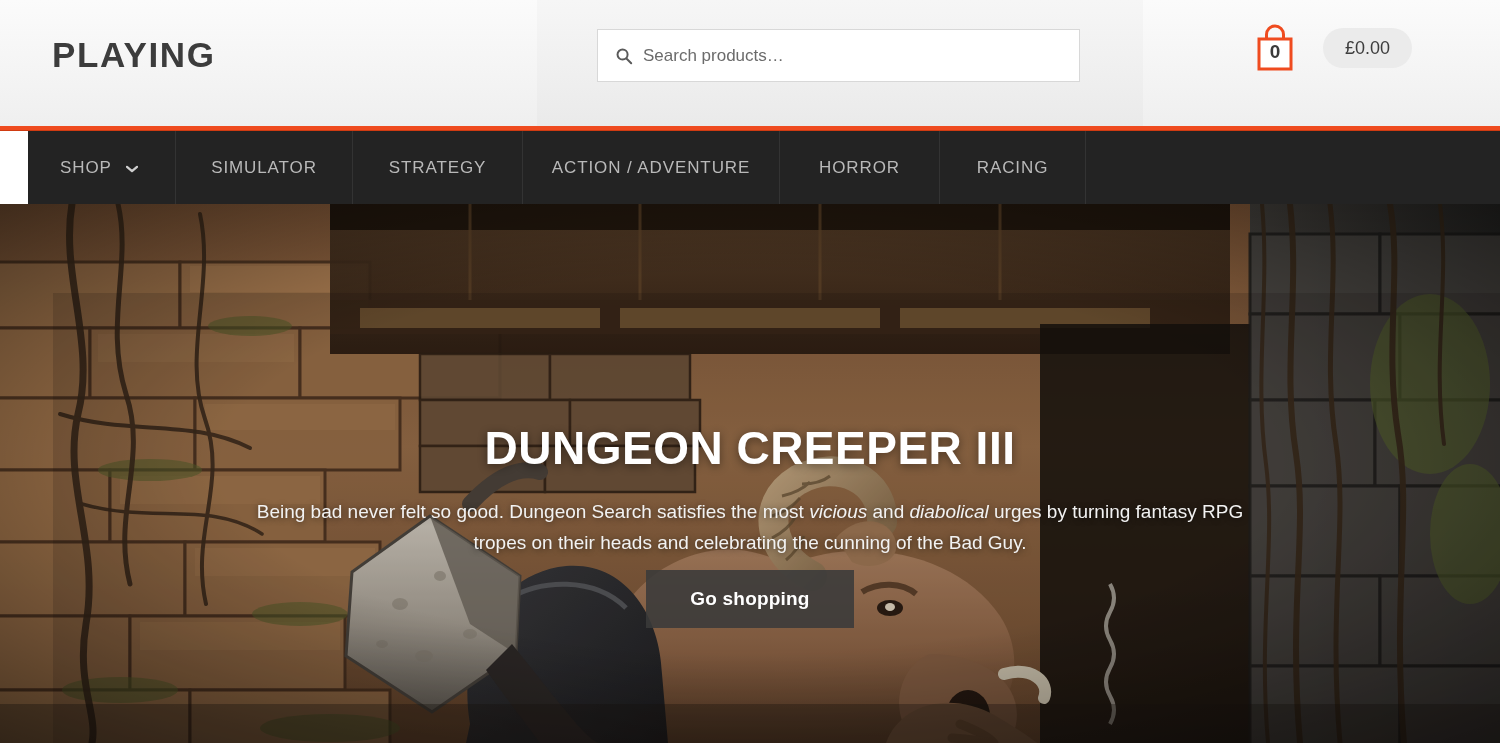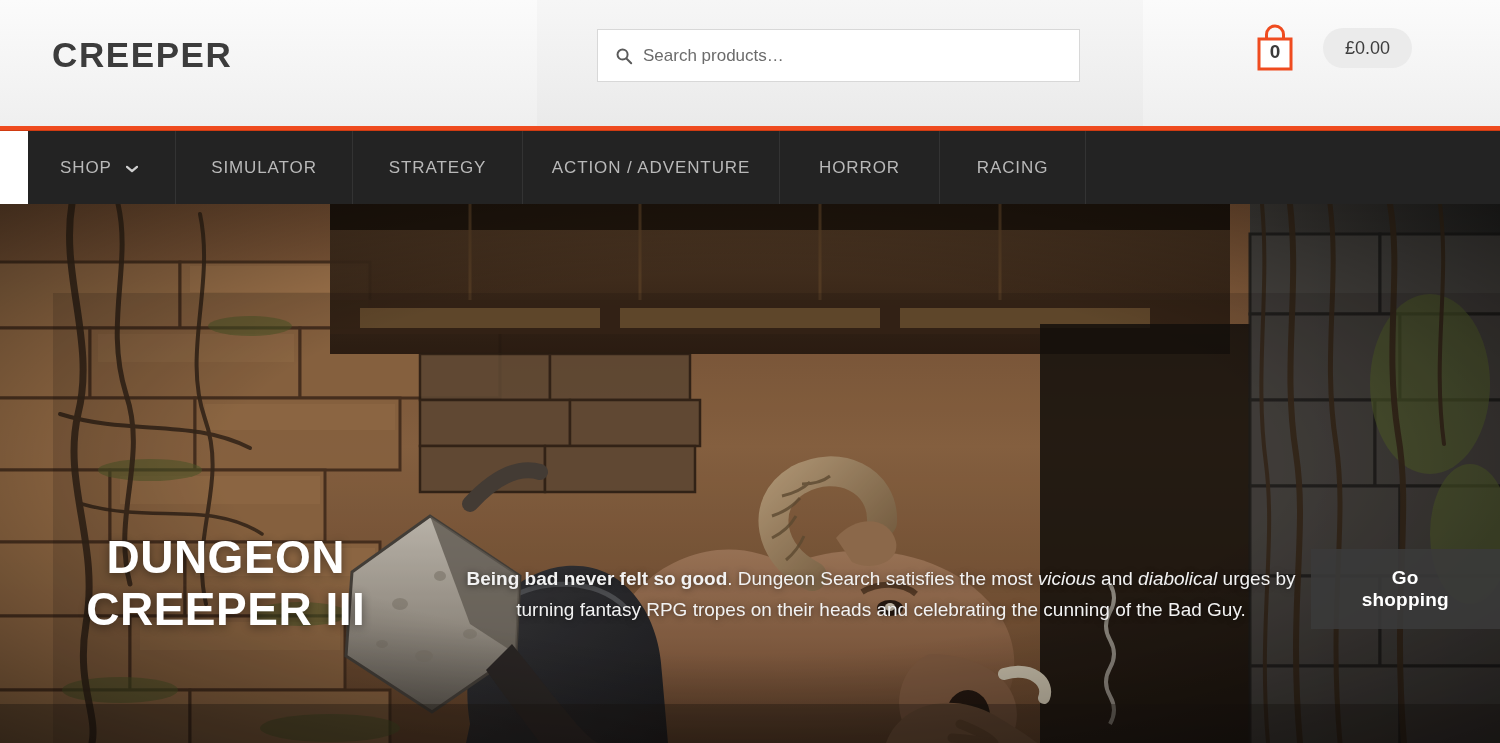--- a/index.html
+++ b/index.html
@@ -182,21 +182,21 @@
     pointer-events: none;
   }
 
   .hero-content {
     position: absolute;
     left: 0;
     right: 0;
     top: 0;
     height: 100%;
     display: flex;
-    flex-direction: row;
+    flex-direction: column;
     align-items: center;
     justify-content: flex-start;
     padding-top: 218px;
     text-align: center;
   }
   .hero-title {
     font-size: 46px;
     font-weight: bold;
     color: #ffffff;
     letter-spacing: 0.5px;
@@ -205,21 +205,21 @@
     text-shadow: 0 2px 10px rgba(0,0,0,0.45);
   }
   .hero-desc {
     margin-top: 22px;
     width: 1010px;
     font-size: 19px;
     line-height: 31px;
     color: #f2f2f2;
     text-shadow: 0 1px 6px rgba(0,0,0,0.55);
   }
-  .hero-desc b { font-weight: bold; }
+  .hero-desc b { font-weight: normal; }
   .hero-desc i { font-style: italic; }
   .hero-cta {
     margin-top: 12px;
     display: inline-block;
     background: rgba(58,58,58,0.88);
     color: #ffffff;
     font-size: 19px;
     font-weight: bold;
     padding: 18px 44px;
     border: none;
@@ -229,21 +229,21 @@
   }
 </style>
 </head>
 <body>
 
 <div class="page">
 
   <header class="header">
     <div class="header-center-band"></div>
 
-    <div class="brand">CREEPER</div>
+    <div class="brand">PLAYING</div>
 
     <div class="search-wrap">
       <div class="search-box">
         <span class="search-icon">
           <svg viewBox="0 0 20 20" width="18" height="18" fill="none" stroke="currentColor" stroke-width="2.2">
             <circle cx="8.4" cy="8.4" r="5.6"></circle>
             <line x1="12.7" y1="12.7" x2="18" y2="18" stroke-linecap="round"></line>
           </svg>
         </span>
         <input class="search-input" type="text" placeholder="Search products…" style="">

